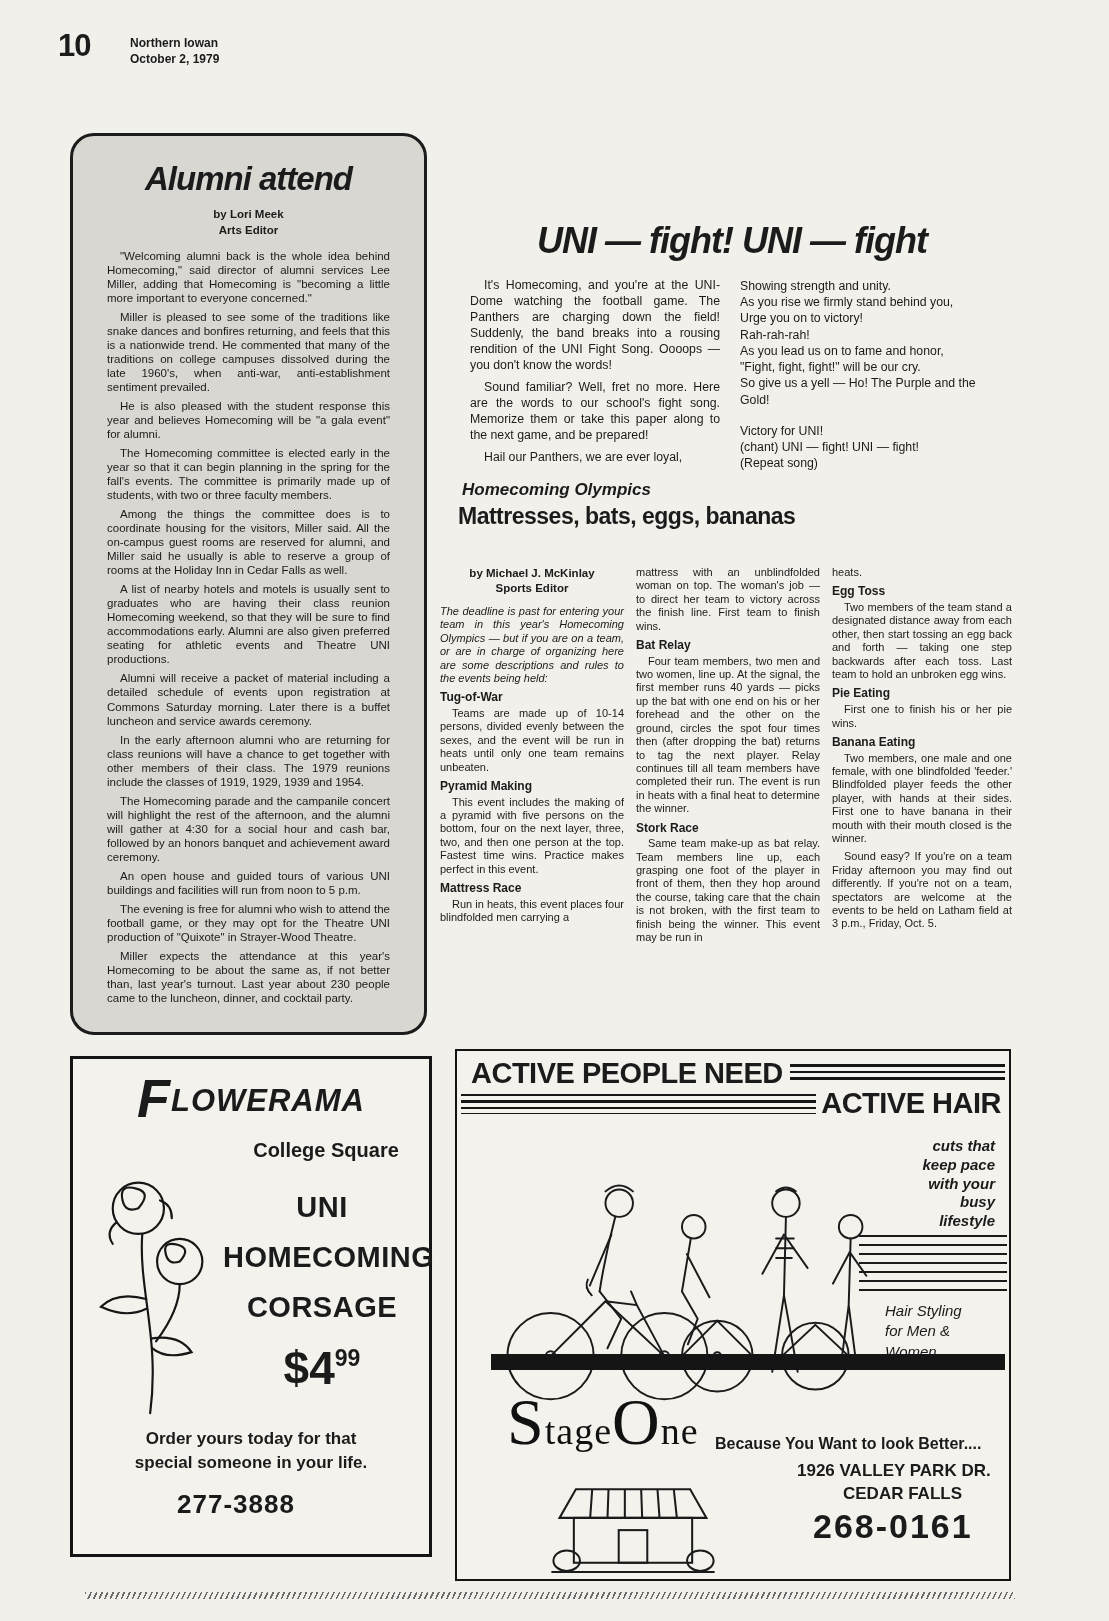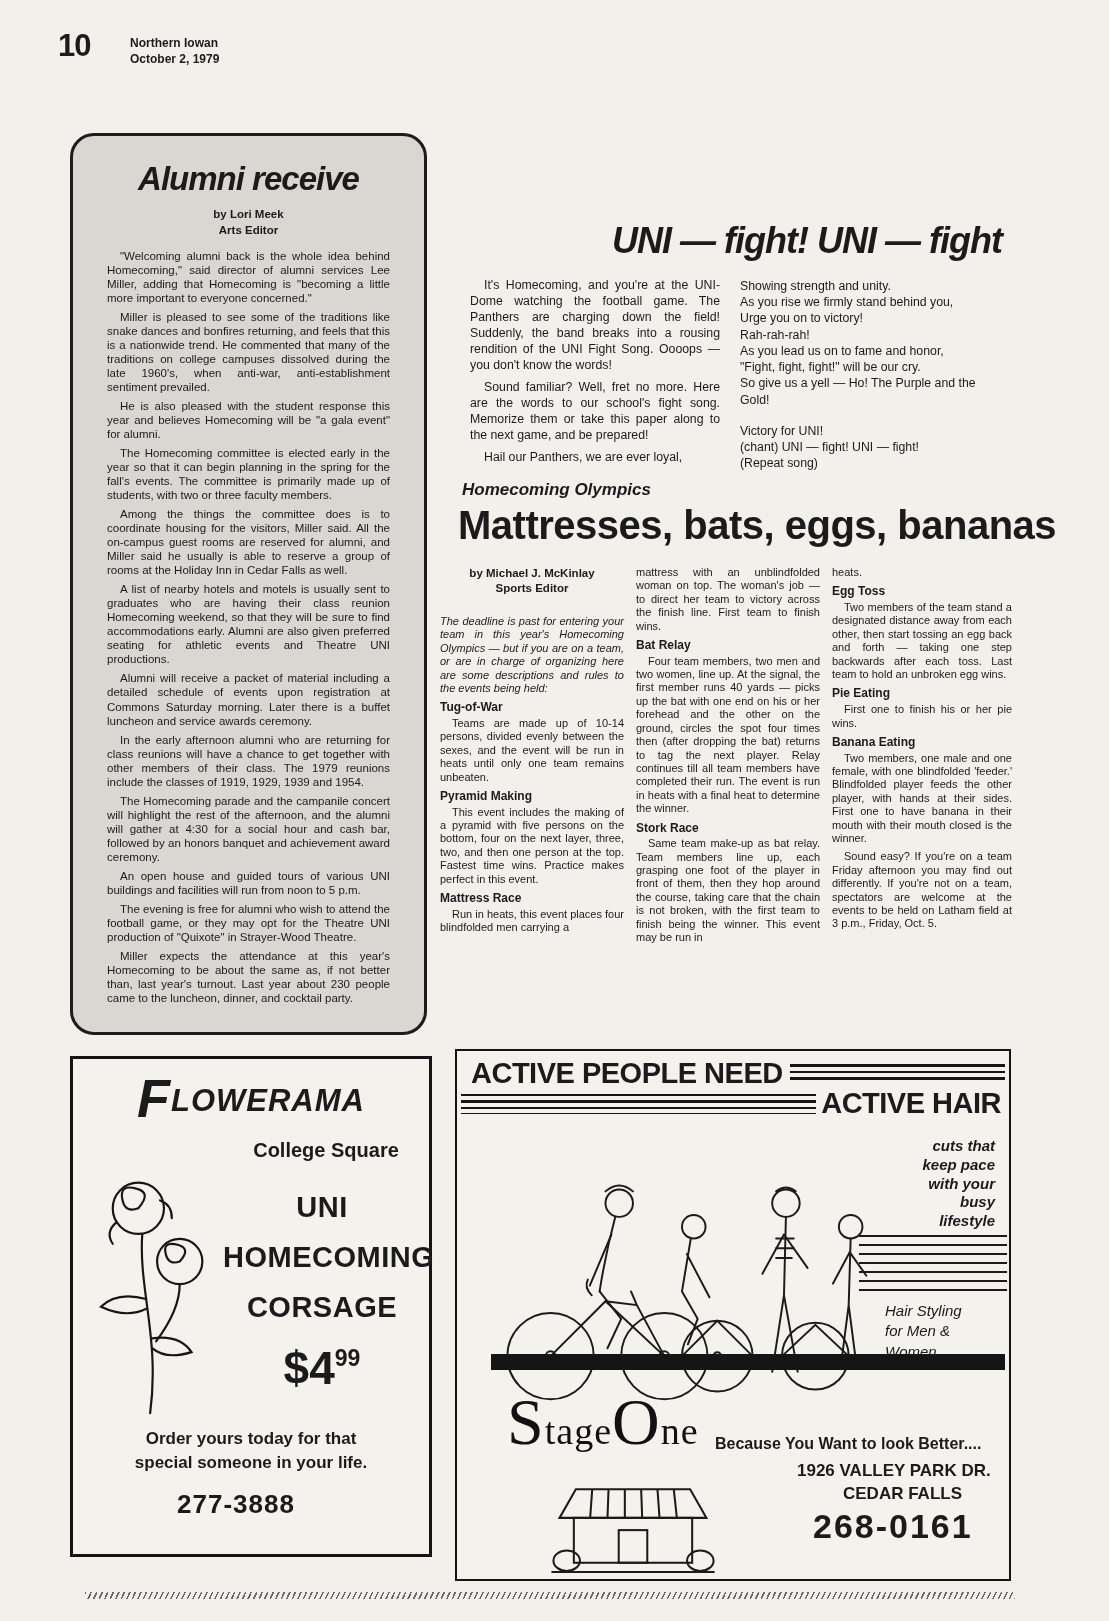--- a/index.html
+++ b/index.html
@@ -21,36 +21,36 @@
     left:70px; top:133px; width:357px; height:902px;
     background:#d9d7d2; border:3px solid #1c1c1c; border-radius:24px;
     padding:24px 34px 18px; overflow:hidden;
   }
   .alumni-title { font-size:33px; font-weight:bold; font-style:italic; text-align:center; letter-spacing:-1px; }
   .alumni-byline { text-align:center; font-size:11.5px; font-weight:bold; line-height:1.35; margin:9px 0 11px; }
   .alumni-box p { font-size:11.5px; line-height:1.22; text-align:justify; text-indent:13px; margin-bottom:5px; }
 
   
   .fight-headline {
-    left:462px; top:220px; width:540px; text-align:right;
+    left:462px; top:220px; width:540px; text-align:center;
     font-size:36px; font-weight:bold; font-style:italic; letter-spacing:-1px;
   }
   .fight-left { left:470px; top:278px; width:250px; font-size:12.3px; line-height:1.3; text-align:justify; }
   .fight-left p { text-indent:14px; margin-bottom:6px; }
   .fight-right { left:740px; top:278px; width:252px; font-size:12.3px; line-height:1.32; }
   .stanza2 { margin-top:15px; }
 
   
   .oly-kicker { left:462px; top:480px; font-size:17px; font-weight:bold; font-style:italic; }
-  .oly-headline { left:458px; top:503px; width:560px; font-size:40px; font-weight:bold; letter-spacing:-0.5px; white-space:nowrap; }
+  .oly-headline { left:458px; top:503px; width:560px; font-size:23px; font-weight:bold; letter-spacing:-0.5px; white-space:nowrap; }
   .oly-col { top:566px; width:184px; font-size:11px; line-height:1.22; }
   .oly-col p { text-align:justify; text-indent:12px; margin-bottom:5px; }
   .oly-col p.cont { text-indent:0; }
   .oly-col h3 { font-size:12px; font-weight:bold; margin:3px 0 2px; }
-  .oly-byline { text-align:center; font-weight:bold; font-size:11.5px; line-height:1.3; margin-bottom:19px; }
+  .oly-byline { text-align:center; font-weight:bold; font-size:11.5px; line-height:1.3; margin-bottom:9px; }
   .oly-intro { font-style:italic; }
   .col1 { left:440px; }
   .col2 { left:636px; }
   .col3 { left:832px; width:180px; }
 
   
   .fl-box { left:70px; top:1056px; width:362px; height:501px; border:3px solid #141414; background:#f4f2ec; }
   .fl-box > * { position:absolute; }
   .fl-brand { left:0; right:0; top:18px; text-align:center; font-style:italic; font-weight:bold; font-size:31px; letter-spacing:1px; }
   .big-f { font-size:54px; line-height:0.8; vertical-align:-6px; }
@@ -92,21 +92,21 @@
 
 <div>
 
   <div class="abs page-num">10</div>
   <div class="abs masthead">
     <div>Northern Iowan</div>
     <div>October 2, 1979</div>
   </div>
 
   <section class="abs alumni-box">
-    <h1 class="alumni-title">Alumni receive</h1>
+    <h1 class="alumni-title">Alumni attend</h1>
     <div class="alumni-byline">
       <div>by Lori Meek</div>
       <div>Arts Editor</div>
     </div>
     <p>"Welcoming alumni back is the whole idea behind Homecoming," said director of alumni services Lee Miller, adding that Homecoming is "becoming a little more important to everyone concerned."</p>
     <p>Miller is pleased to see some of the traditions like snake dances and bonfires returning, and feels that this is a nationwide trend. He commented that many of the traditions on college campuses dissolved during the late 1960's, when anti-war, anti-establishment sentiment prevailed.</p>
     <p>He is also pleased with the student response this year and believes Homecoming will be "a gala event" for alumni.</p>
     <p>The Homecoming committee is elected early in the year so that it can begin planning in the spring for the fall's events. The committee is primarily made up of students, with two or three faculty members.</p>
     <p>Among the things the committee does is to coordinate housing for the visitors, Miller said. All the on-campus guest rooms are reserved for alumni, and Miller said he usually is able to reserve a group of rooms at the Holiday Inn in Cedar Falls as well.</p>
     <p>A list of nearby hotels and motels is usually sent to graduates who are having their class reunion Homecoming weekend, so that they will be sure to find accommodations early. Alumni are also given preferred seating for athletic events and Theatre UNI productions.</p>

